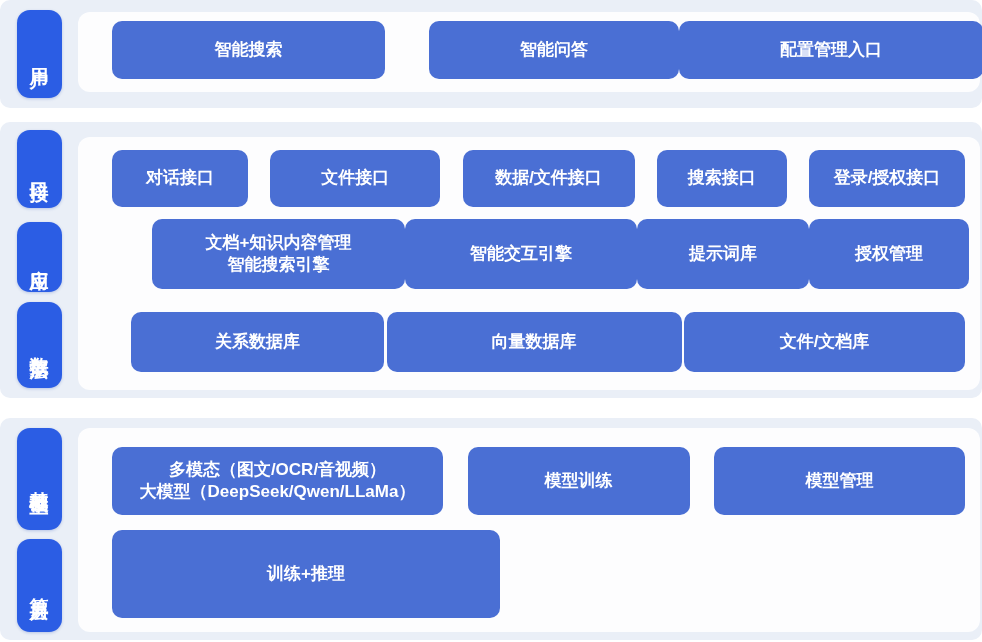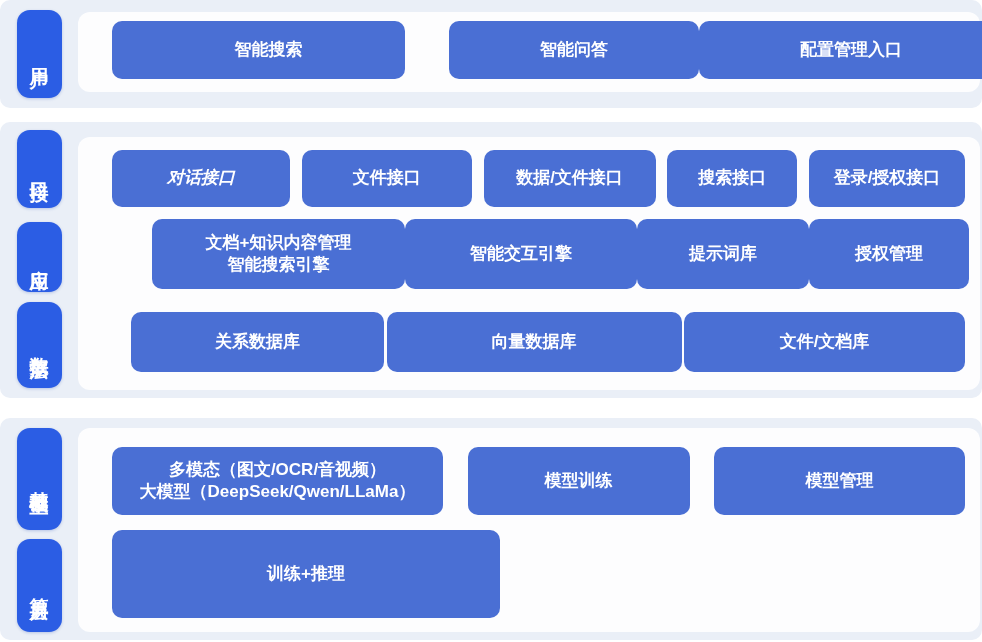--- a/index.html
+++ b/index.html
@@ -54,25 +54,25 @@
   #row-6{top:102px;height:88px;}
 
   .block{
     background:#4a6fd4;border-radius:10px;
     color:#ffffff;font-size:17px;font-weight:600;
     display:flex;flex-direction:column;align-items:center;justify-content:center;
     text-align:center;line-height:1.3;
     flex:0 0 auto;
   }
   
-  #row-1 .block:nth-child(1){width:273px;padding-left:20px;}
+  #row-1 .block:nth-child(1){width:273px;}
   #row-1 .block:nth-child(2){width:250px;margin-left:44px;}
   #row-1 .block:nth-child(3){width:304px;}
   
-  #row-2 .block:nth-child(1){width:178px;font-style:italic;}
+  #row-2 .block:nth-child(1){width:136px;}
   #row-2 .block:nth-child(2){width:170px;}
   #row-2 .block:nth-child(3){width:172px;}
   #row-2 .block:nth-child(4){width:130px;}
   #row-2 .block:nth-child(5){width:156px;}
   
   #row-3 .block:nth-child(1){width:253px;}
   #row-3 .block:nth-child(2){width:232px;}
   #row-3 .block:nth-child(3){width:172px;}
   #row-3 .block:nth-child(4){width:160px;}
   

